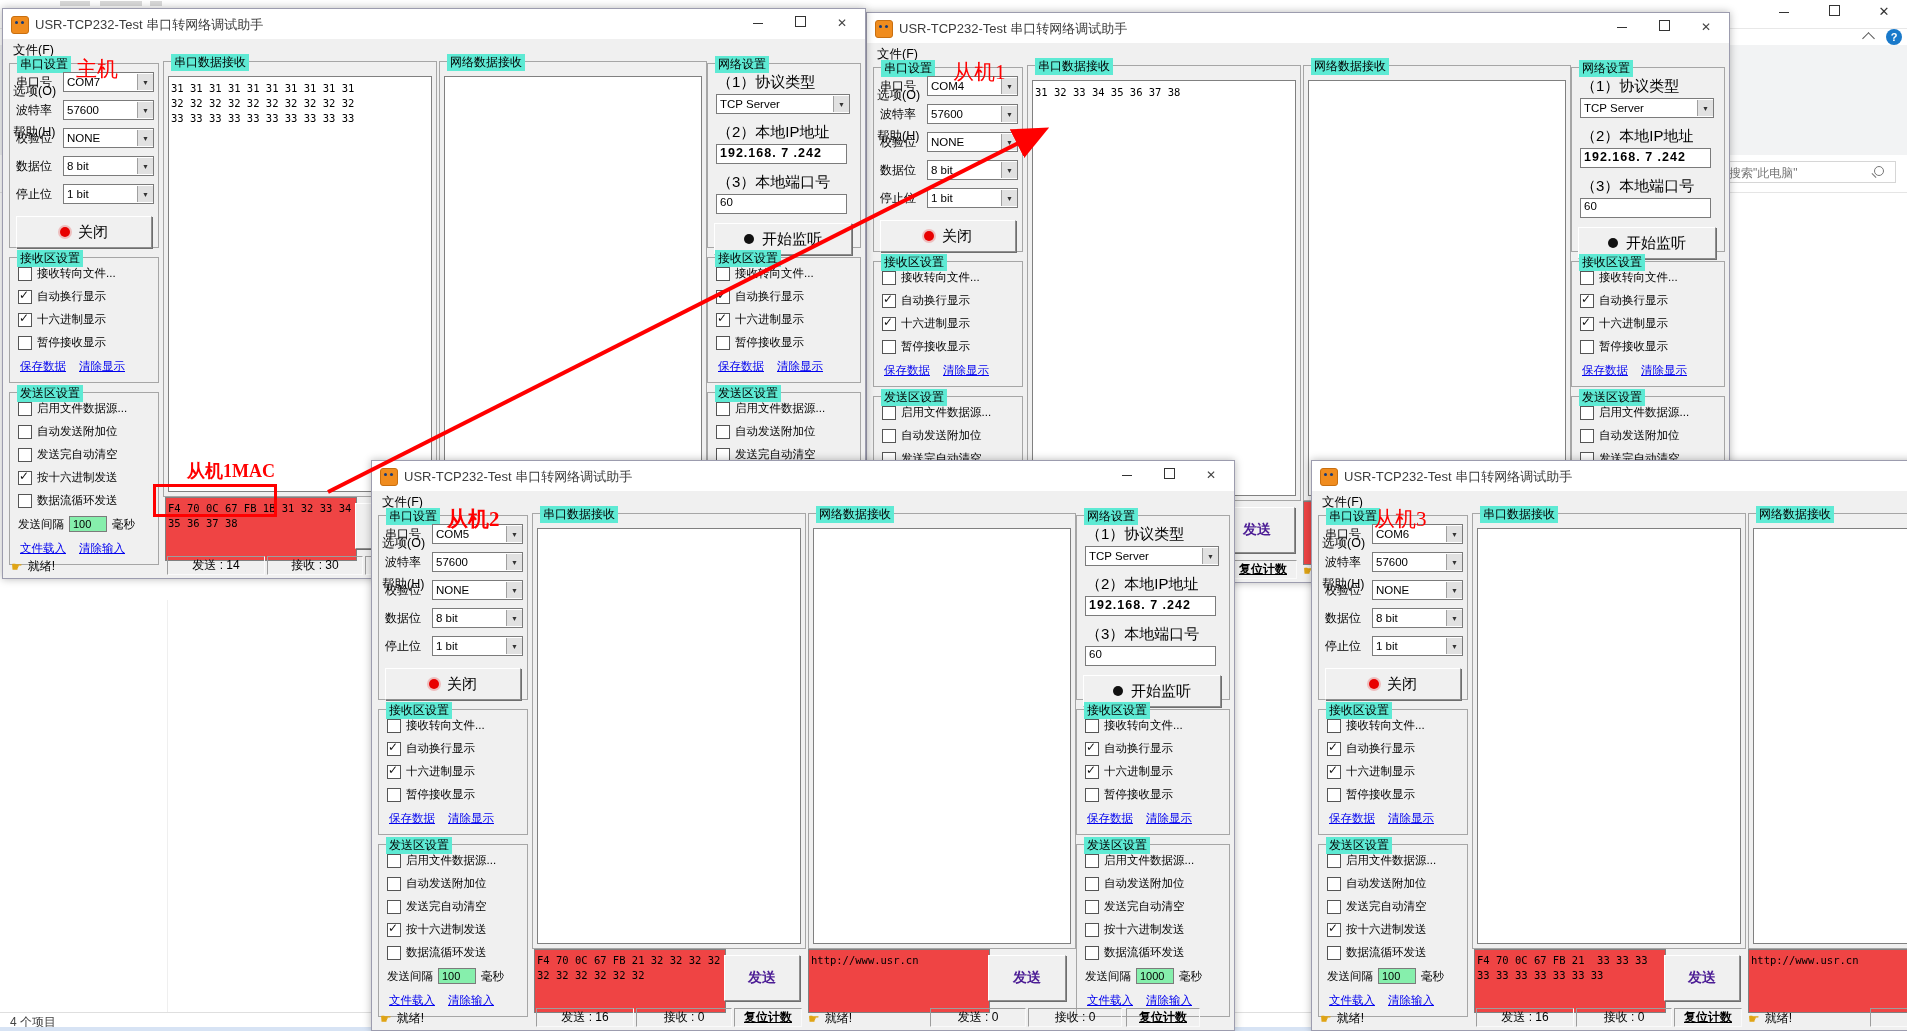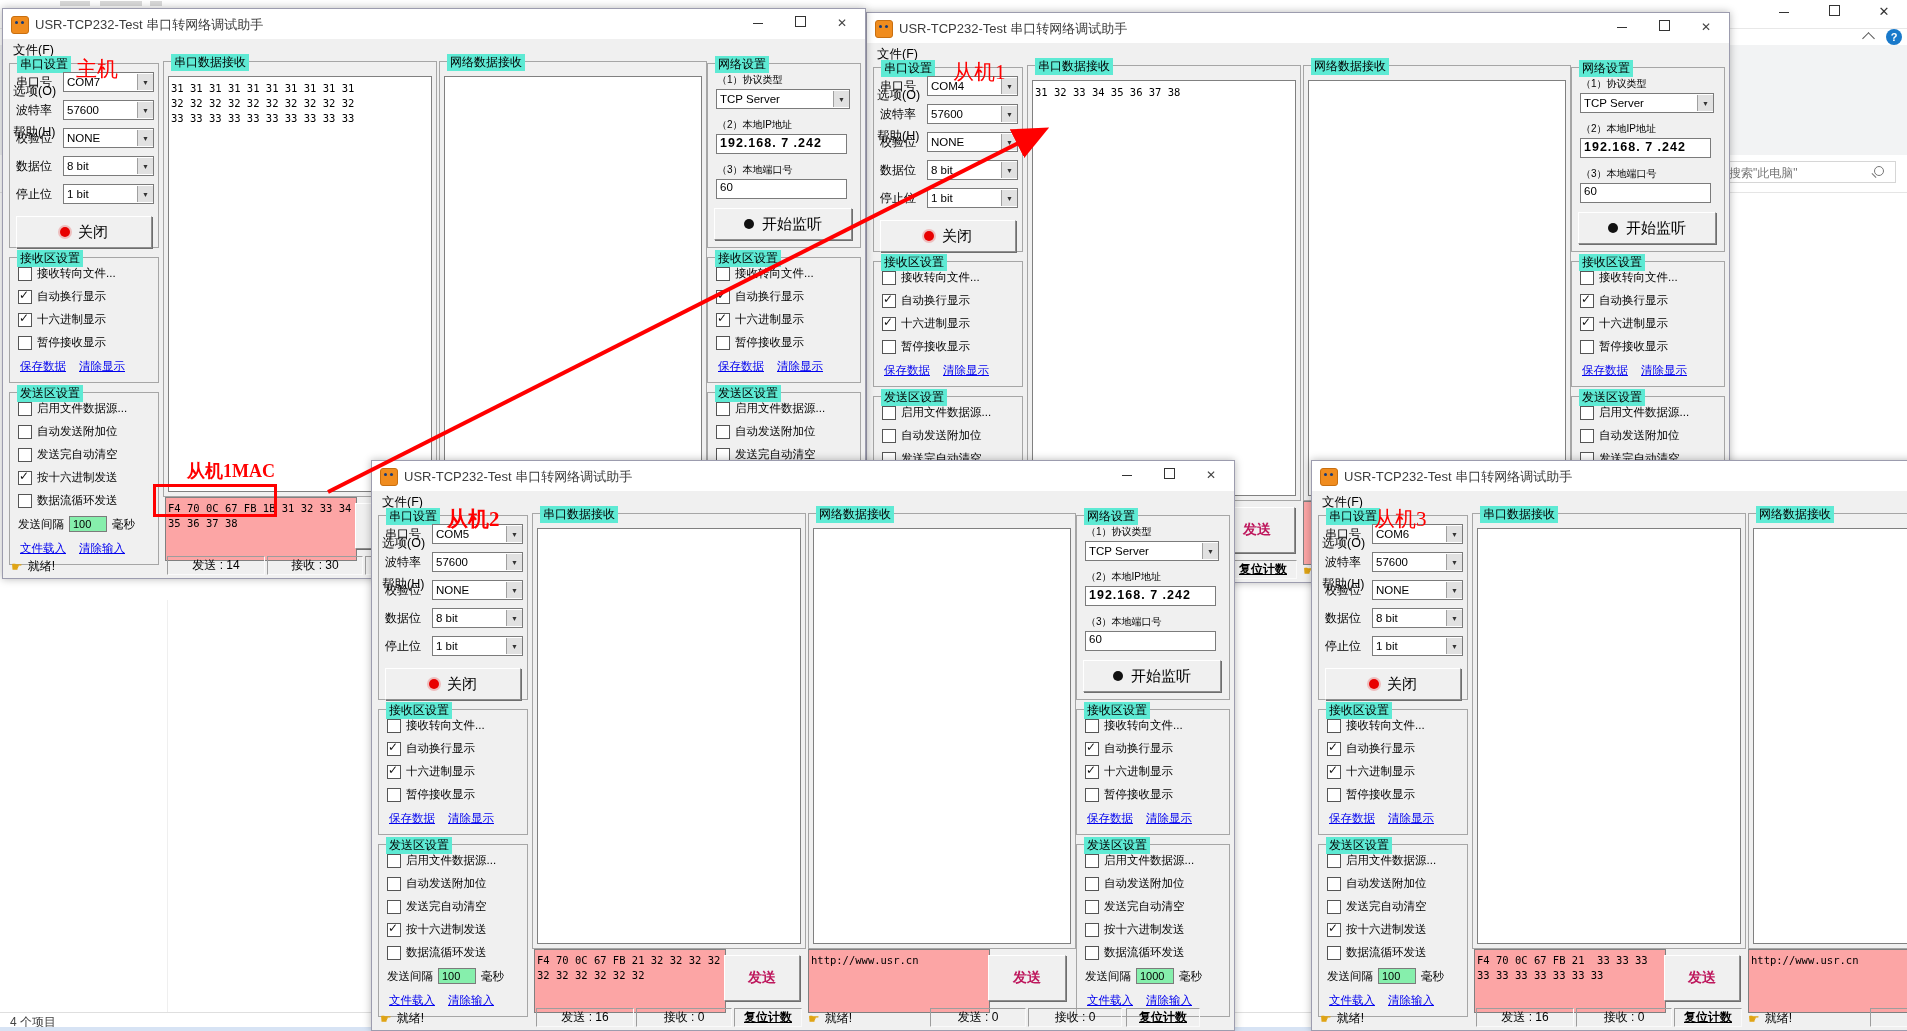--- a/index.html
+++ b/index.html
@@ -66,31 +66,31 @@
   .box.on::after{content:"✓";position:absolute;left:0px;top:-3px;font-size:12px;font-weight:bold;color:#111;}
   .links{display:flex;gap:13px;margin:9px 0 2px 10px;}
   .links a{color:#0000ee;text-decoration:underline;font-size:11.5px;white-space:nowrap;text-align:right;}
   .introw{display:flex;align-items:center;gap:5px;margin:8px 0 0 8px;font-size:11.5px;white-space:nowrap;}
   .intbox{width:38px;height:16px;background:#86efac;border:1px solid #7b7b7b;font-size:11px;padding:1px 0 0 3px;box-sizing:border-box;}
   
   .gMid{position:absolute;left:160px;top:52px;width:272px;height:434px;}
   .gNet{position:absolute;left:436px;top:52px;width:266px;height:434px;}
   .rxarea{position:absolute;left:4px;top:14px;right:4px;bottom:4px;background:#fff;border:1px solid #808080;
           font-family:"DejaVu Sans Mono",monospace;font-size:10.5px;line-height:15px;padding:4px 2px;white-space:pre;overflow:hidden;}
-  .sendbox{position:absolute;background:#fca5a5;border:1px solid #808080;font-family:"DejaVu Sans Mono",monospace;
+  .sendbox{position:absolute;background:#ef4444;border:1px solid #808080;font-family:"DejaVu Sans Mono",monospace;
            font-size:10.5px;line-height:15px;padding:3px 2px;white-space:pre-wrap;overflow:hidden;}
   .sbSerial{left:162px;top:488px;width:186px;height:56px;}
   .sbNet{left:436px;top:488px;width:176px;height:56px;}
   .sendbtn{position:absolute;background:#f0f0f0;border:1px solid #8e8e8e;border-top-color:#fff;border-left-color:#fff;
-           box-shadow:1px 1px 0 #6e6e6e;color:#be185d;font-weight:bold;font-size:14px;font-family:inherit;}
+           box-shadow:1px 1px 0 #6e6e6e;color:#4c1d95;font-weight:bold;font-size:14px;font-family:inherit;}
   .btnSerial{left:352px;top:494px;width:76px;height:46px;}
   .btnNet{left:616px;top:494px;width:78px;height:46px;}
   
   .gNetSet{height:183px;margin-bottom:9px;}
-  .nlbl{margin:9px 0 2px 9px;font-size:10px;white-space:nowrap;}
+  .nlbl{margin:9px 0 2px 9px;font-size:15px;white-space:nowrap;}
   .comboWide{margin-left:8px;width:132px;flex:none;}
   .ninput{margin-left:8px;width:126px;height:17px;background:#fff;border:1px solid #7b7b7b;font-size:11.5px;
           padding:1px 0 0 3px;white-space:nowrap;}
   .ipv{font-weight:bold;font-size:12.5px;letter-spacing:1px;}
   .listenbtn{margin-top:9px;width:136px;}
   
   .sbar{position:absolute;left:2px;top:547px;width:858px;height:20px;font-size:12px;}
   .ready{position:absolute;top:2px;display:flex;gap:5px;align-items:center;white-space:nowrap;}
   .r1{left:6px;} .r2{left:434px;}
   .hand{color:#e0a414;font-size:13px;}

